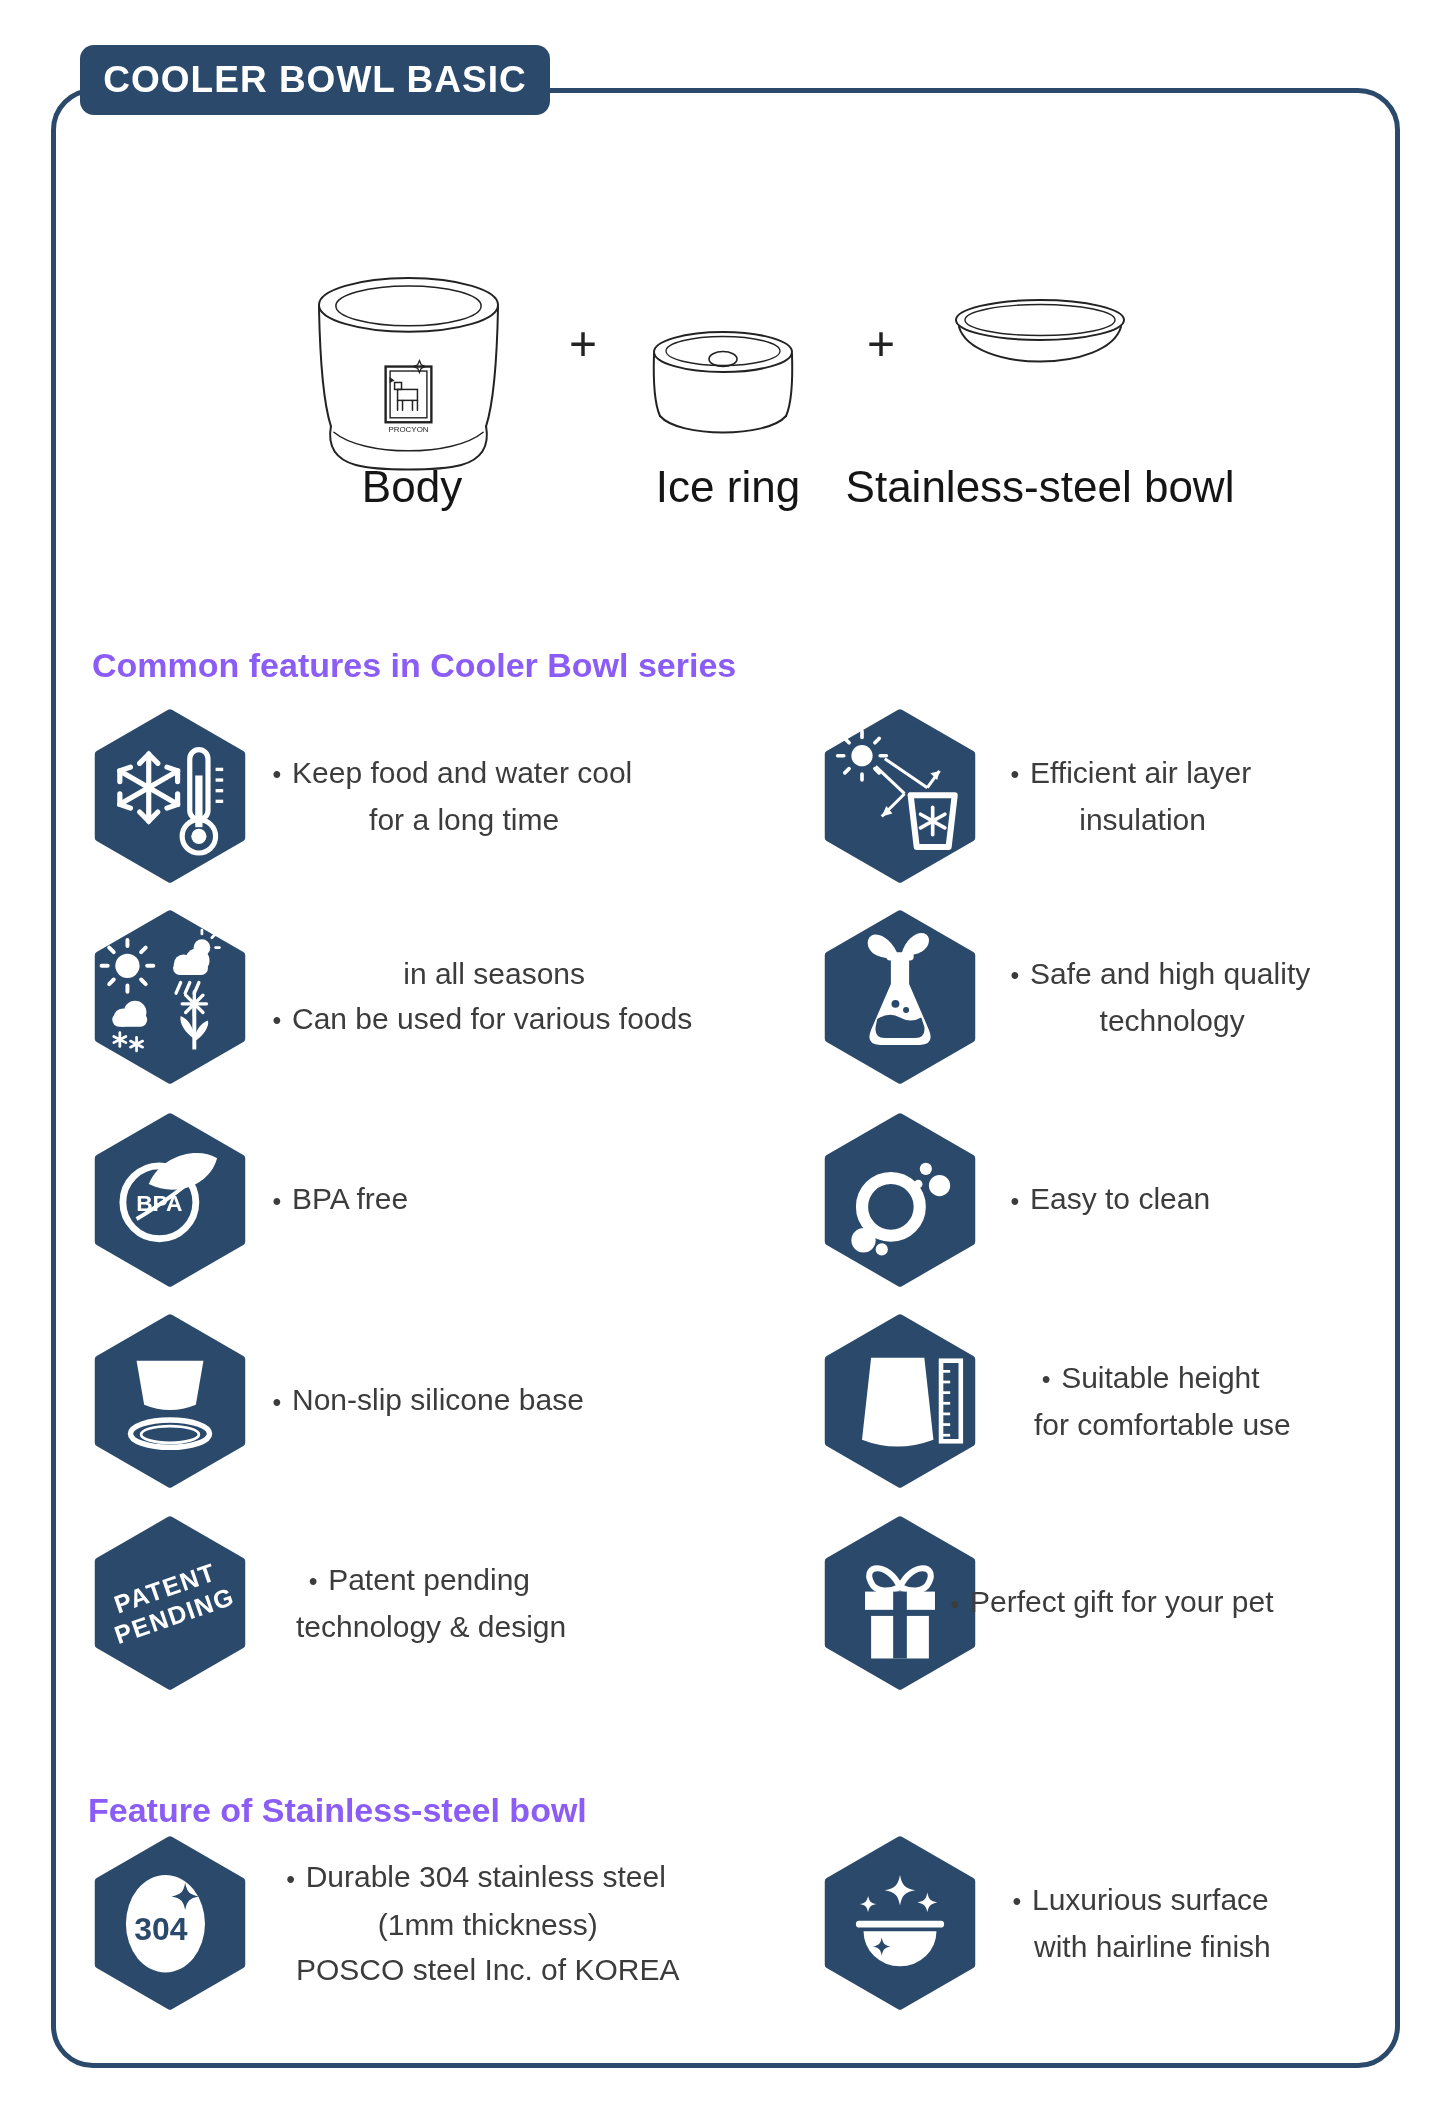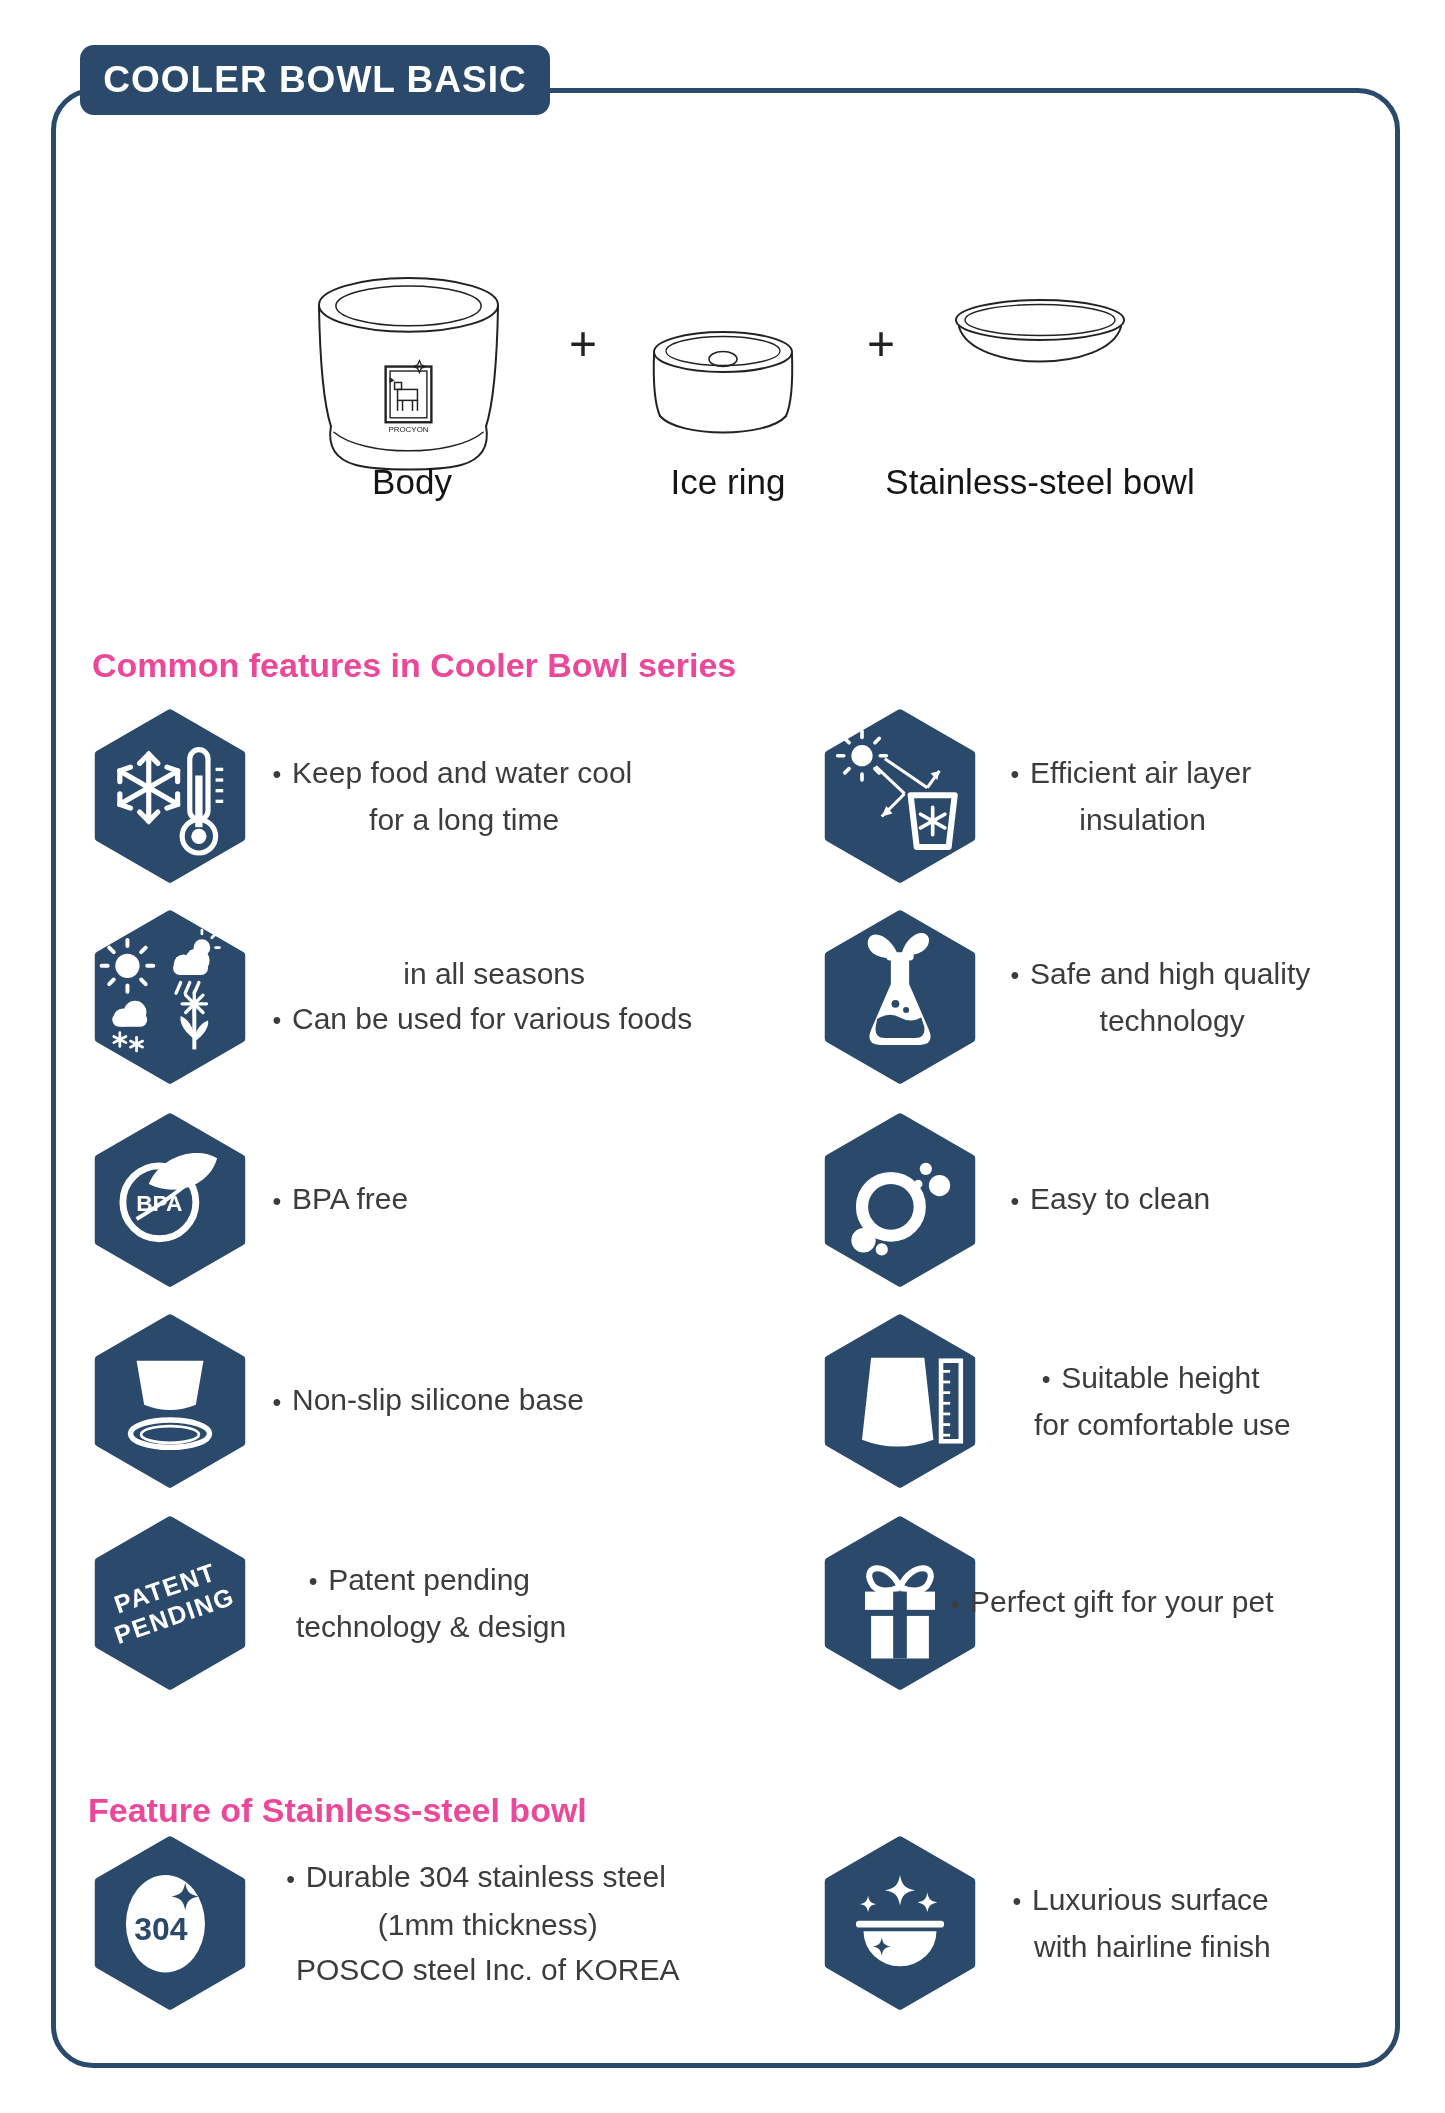--- a/index.html
+++ b/index.html
@@ -6,27 +6,27 @@
   .page{position:relative;width:1445px;height:2113px;background:#fff;overflow:hidden;
         font-family:"Liberation Sans",sans-serif;}
   .border-frame{position:absolute;left:51px;top:88px;width:1349px;height:1980px;
         border:5px solid #2b4a6b;border-radius:42px;box-sizing:border-box;}
   .title-badge{position:absolute;left:80px;top:45px;width:470px;height:70px;background:#2b4a6b;
         border-radius:14px;display:flex;align-items:center;justify-content:center;
         color:#fff;font-size:37px;font-weight:bold;letter-spacing:1px;}
   .figure{position:absolute;}
   .figure svg{display:block;}
   .lineart{stroke:#222;stroke-width:2;fill:none;stroke-linecap:round;}
-  .product-label{position:absolute;top:462px;font-size:35px;color:#151515;text-align:center;}
+  .product-label{position:absolute;top:462px;font-size:44px;color:#151515;text-align:center;}
   .label-body{left:312px;width:200px;}
   .label-icering{left:628px;width:200px;}
   .label-bowl{left:840px;width:400px;}
   .plus{position:absolute;top:316px;width:48px;text-align:center;font-size:48px;color:#222;}
   .plus-1{left:559px;} .plus-2{left:857px;}
-  .section-heading{position:absolute;color:#ec4899;font-size:34px;font-weight:bold;white-space:nowrap;}
+  .section-heading{position:absolute;color:#8b5cf6;font-size:34px;font-weight:bold;white-space:nowrap;}
   .heading-1{left:92px;top:618px;} .heading-2{left:88px;top:1763px;}
   .feature-icon{position:absolute;width:152px;height:176px;}
   .feature-icon svg{display:block;width:152px;height:176px;}
   .feature-text{position:absolute;height:176px;display:flex;flex-direction:column;justify-content:center;
         font-size:30px;color:#3c3c3c;line-height:45px;text-align:center;}
   .f-line{white-space:nowrap;}
   .f-bullet{display:inline-block;width:30px;font-size:25px;vertical-align:middle;color:#3c3c3c;}
   .f-cont{padding-left:34px;}
   svg text{font-family:"Liberation Sans",sans-serif;}
 </style>

